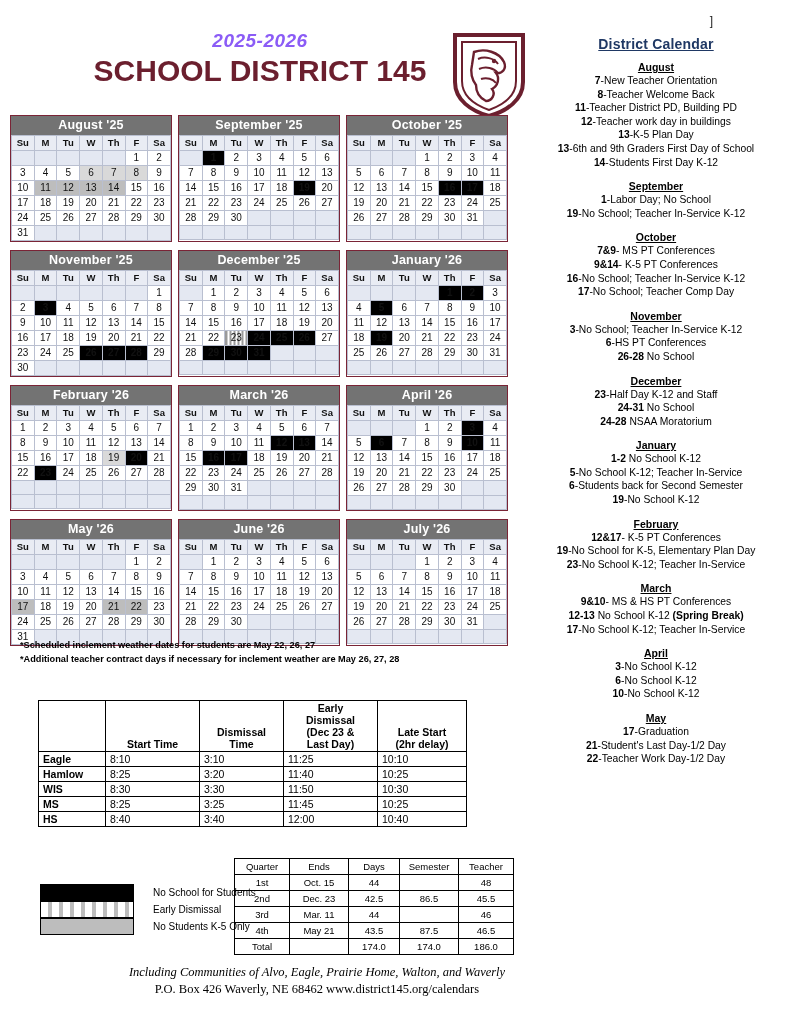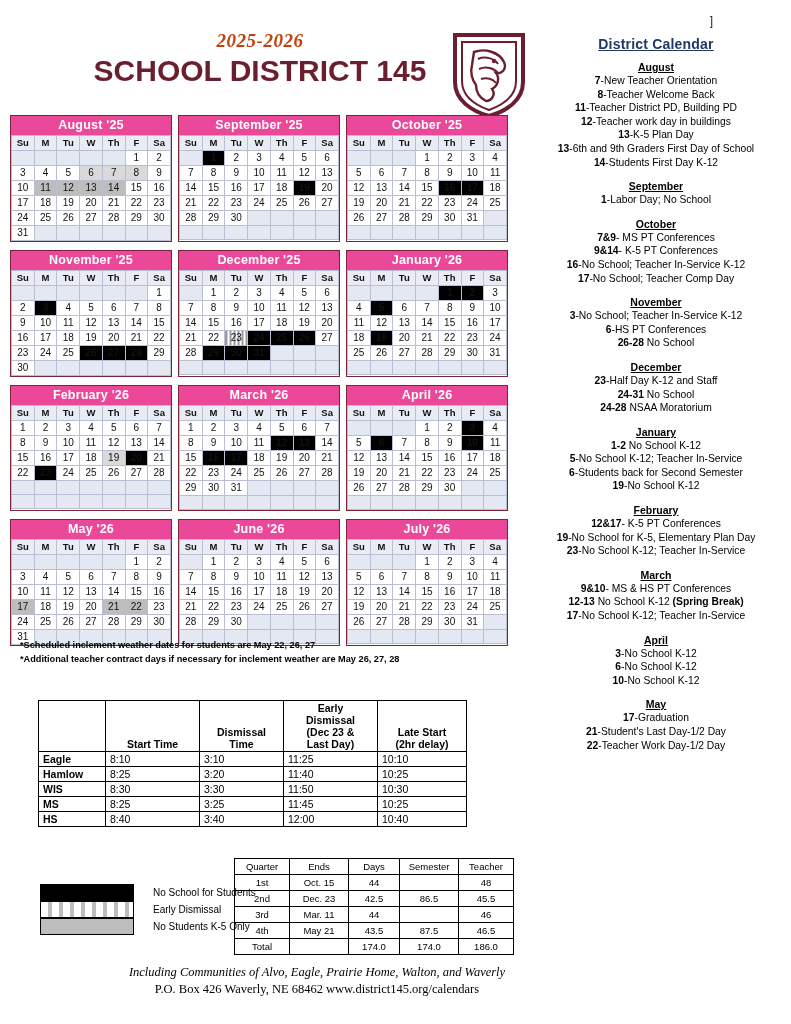--- a/index.html
+++ b/index.html
@@ -8,33 +8,33 @@
     background:#ffffff;
     font-family:"Liberation Sans", sans-serif;
     color:#000;
     position:relative;
     overflow:hidden;
   }
   .page { position:relative; width:791px; height:1024px; }
 
   
   .header { position:absolute; left:0; top:30px; width:520px; text-align:center; }
-  .year { font-family:Liberation Serif, serif; font-style:italic; font-weight:bold;
-          font-size:19px; color:#c2410c; letter-spacing:.5px; }
+  .year { font-family:Liberation Sans, sans-serif; font-style:italic; font-weight:bold;
+          font-size:19px; color:#8b5cf6; letter-spacing:.5px; }
   .district-title { font-size:30px; font-weight:bold; color:#6b1f2e; letter-spacing:0px;
           margin-top:2px; font-family:"Liberation Sans", sans-serif; }
   .logo { position:absolute; left:452px; top:32px; width:74px; height:86px; }
   .corner-mark { position:absolute; right:78px; top:14px; font-size:12px; color:#222; }
 
   
   .cal-wrap { position:absolute; left:10px; top:115px; width:500px; }
   .cal-row { display:flex; gap:6px; margin-bottom:8px; }
   .month { width:162px; border:1px solid #7a2436; box-sizing:border-box; }
   .month-title {
-    background:#ec4899; color:#fff; text-align:center; font-weight:bold;
+    background:#737373; color:#fff; text-align:center; font-weight:bold;
     font-size:12.5px; padding:2px 0 3px; letter-spacing:.2px;
   }
   table.mt { border-collapse:collapse; width:100%; table-layout:fixed; }
   table.mt th, table.mt td {
     border:1px solid #b9bfd0; text-align:center; font-size:10px;
     height:14px; padding:0; line-height:14px; box-sizing:border-box;
   }
   table.mt th { background:#e9ecf4; font-weight:bold; font-size:9.5px; color:#111; }
   table.mt td { background:#ffffff; color:#111; }
   table.mt td.empty { background:#e4e8f2; }
@@ -1147,20 +1147,21 @@
           <div class="sb-item"><b>8</b><span>-Teacher Welcome Back</span></div>
           <div class="sb-item"><b>11</b><span>-Teacher District PD, Building PD</span></div>
           <div class="sb-item"><b>12</b><span>-Teacher work day in buildings</span></div>
           <div class="sb-item"><b>13</b><span>-K-5 Plan Day</span></div>
           <div class="sb-item"><b>13</b><span>-6th and 9th Graders First Day of School</span></div>
           <div class="sb-item"><b>14</b><span>-Students First Day K-12</span></div>
         </div>
         <div class="sb-month">
           <div class="sb-month-name">September</div>
           <div class="sb-item"><b>1</b><span>-Labor Day; No School</span></div>
+          <div class="sb-item"><b>19</b><span>-No School; Teacher In-Service K-12</span></div>
         </div>
         <div class="sb-month">
           <div class="sb-month-name">October</div>
           <div class="sb-item"><b>7&amp;9</b><span>- MS PT Conferences</span></div>
           <div class="sb-item"><b>9&amp;14</b><span>- K-5 PT Conferences</span></div>
           <div class="sb-item"><b>16</b><span>-No School; Teacher In-Service K-12</span></div>
           <div class="sb-item"><b>17</b><span>-No School; Teacher Comp Day</span></div>
         </div>
         <div class="sb-month">
           <div class="sb-month-name">November</div>

